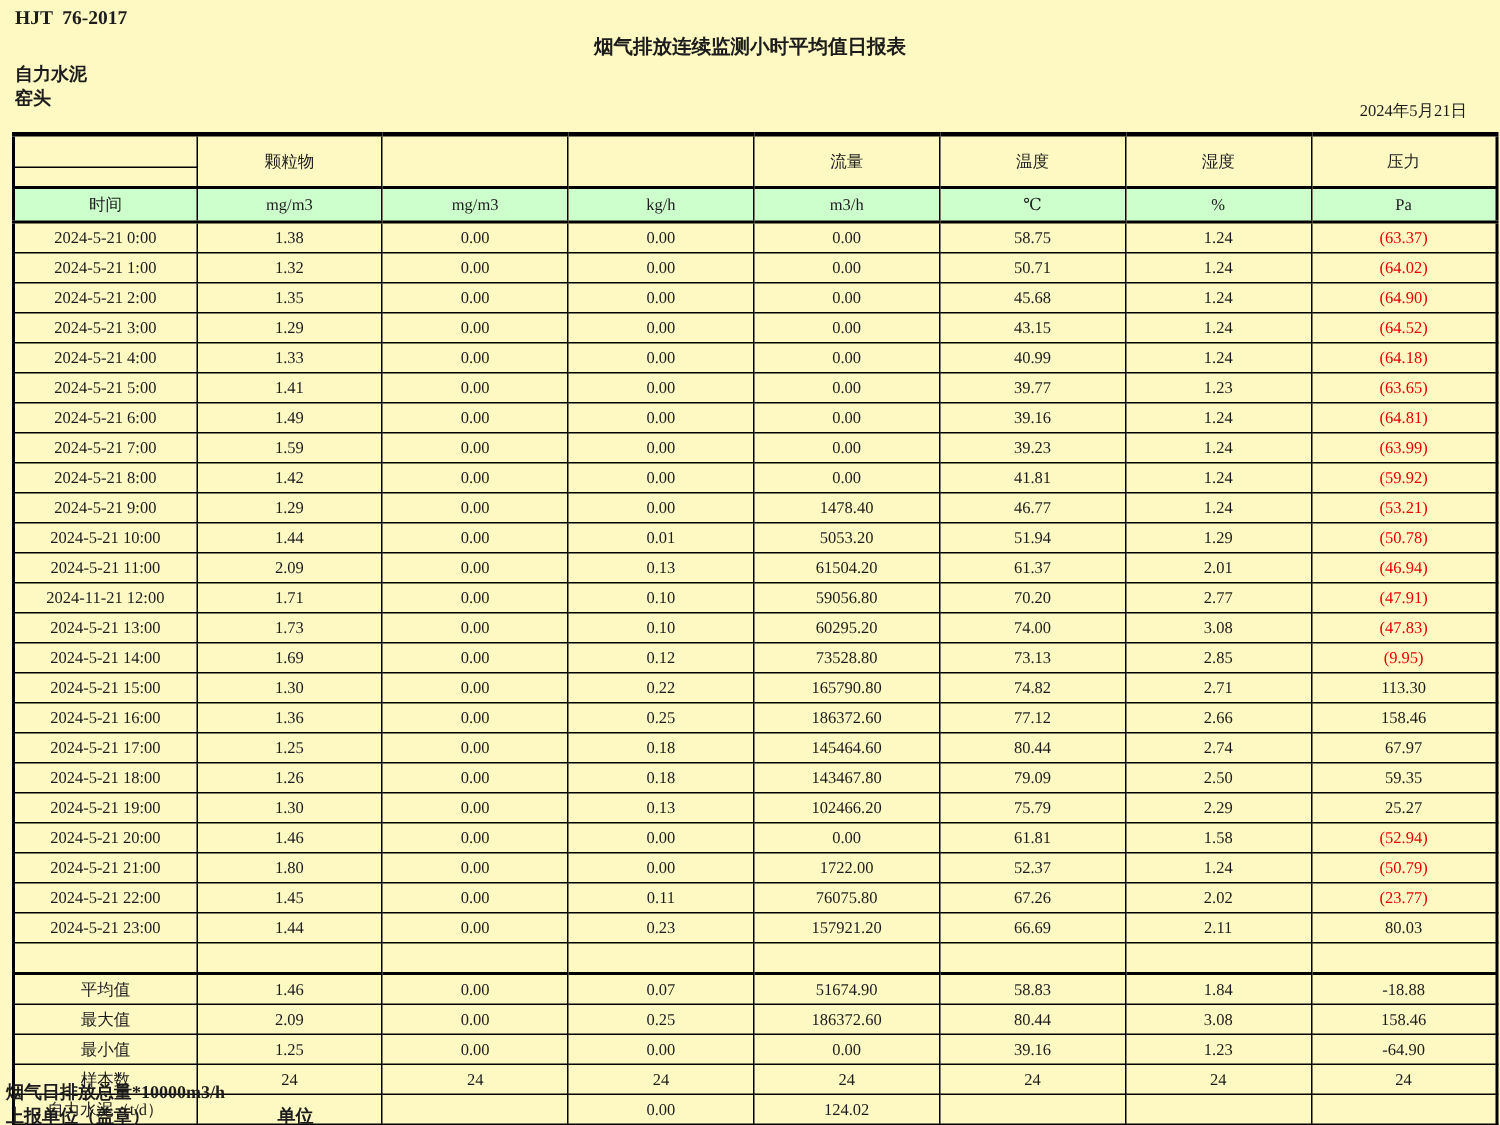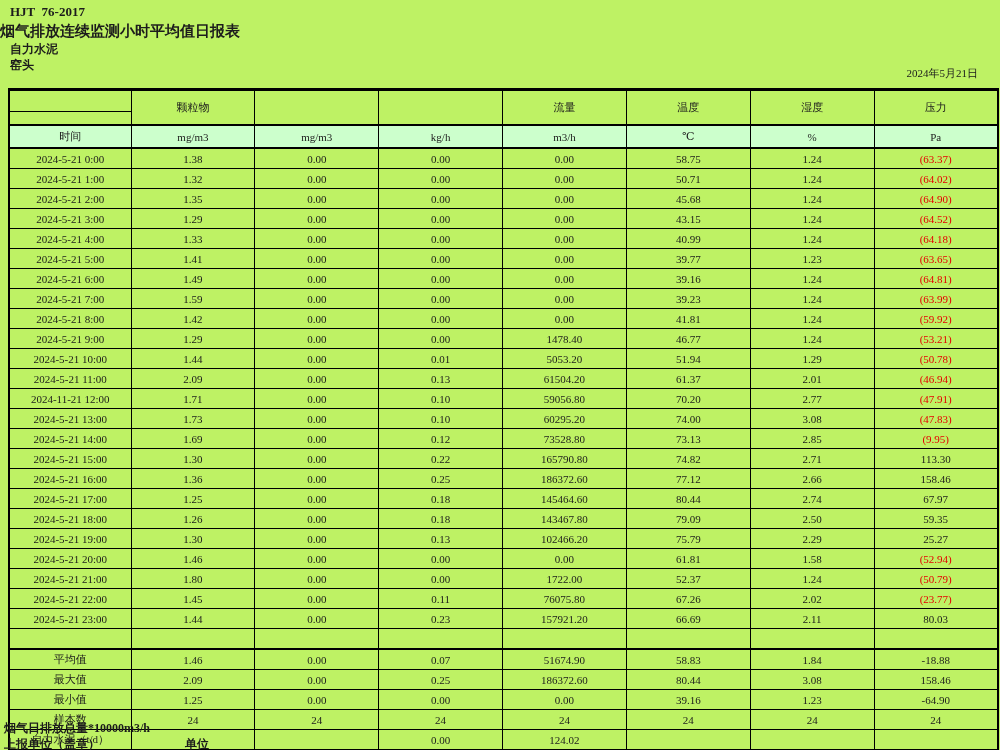--- a/index.html
+++ b/index.html
@@ -4,34 +4,34 @@
 <style>
   :root{
     --green:#ccffcc;
     --red:#e60000;
     --ink:#1c1c1c;
     --line:#000;
   }
   html,body{margin:0;padding:0;background:#fff;}
   .doc{
     width:1000px;height:750px;
-    background:#bef264;
+    background:#fef9c3;
     font-family:"Liberation Serif","DejaVu Serif",serif;
     color:var(--ink);
     position:relative;
     box-sizing:border-box;
     overflow:hidden;
   }
   .standard{
     position:absolute;top:4px;left:10px;
     font-weight:bold;font-size:13px;white-space:pre;
   }
   .title{
     position:absolute;top:22px;left:0;right:0;
-    font-weight:bold;font-size:15px;
+    text-align:center;font-weight:bold;font-size:13px;
   }
   .company{position:absolute;top:41px;left:10px;font-weight:bold;font-size:12px;text-align:center;}
   .station{position:absolute;top:57px;left:10px;font-weight:bold;font-size:12px;font-family:Liberation Serif, serif;}
   .report-date{
     position:absolute;top:66px;right:22px;
     font-size:11px;
   }
   table.report{
     position:absolute;top:88px;left:8px;
     width:989px;

